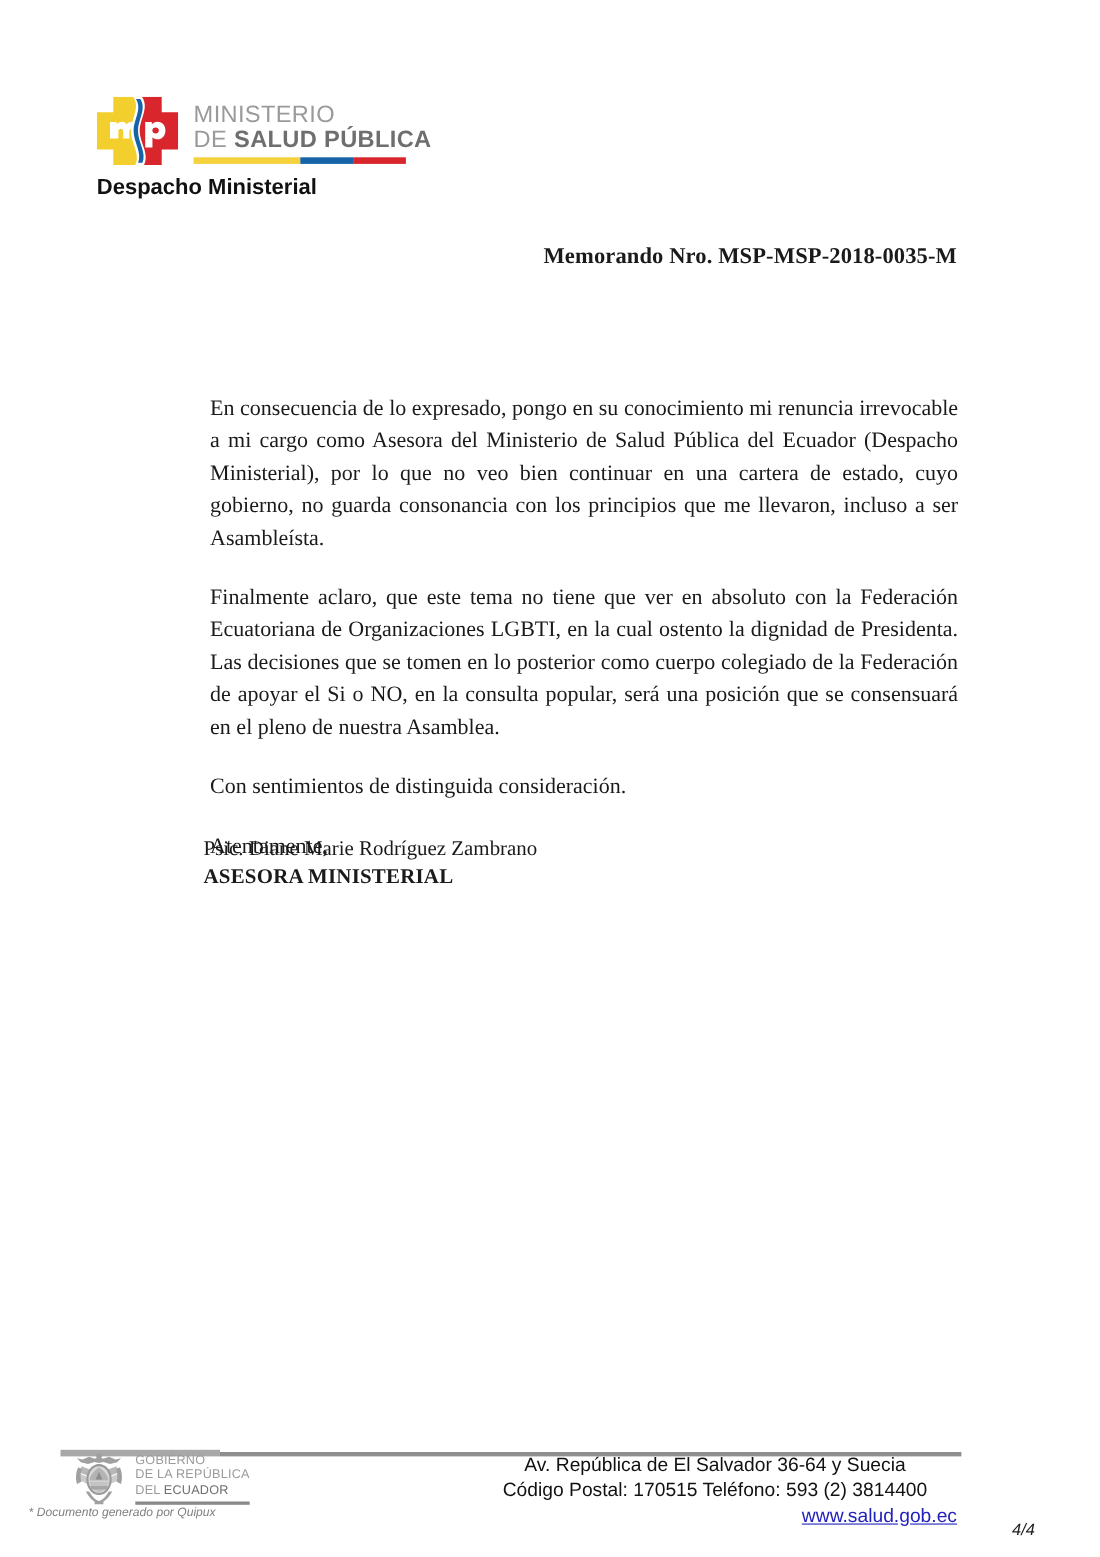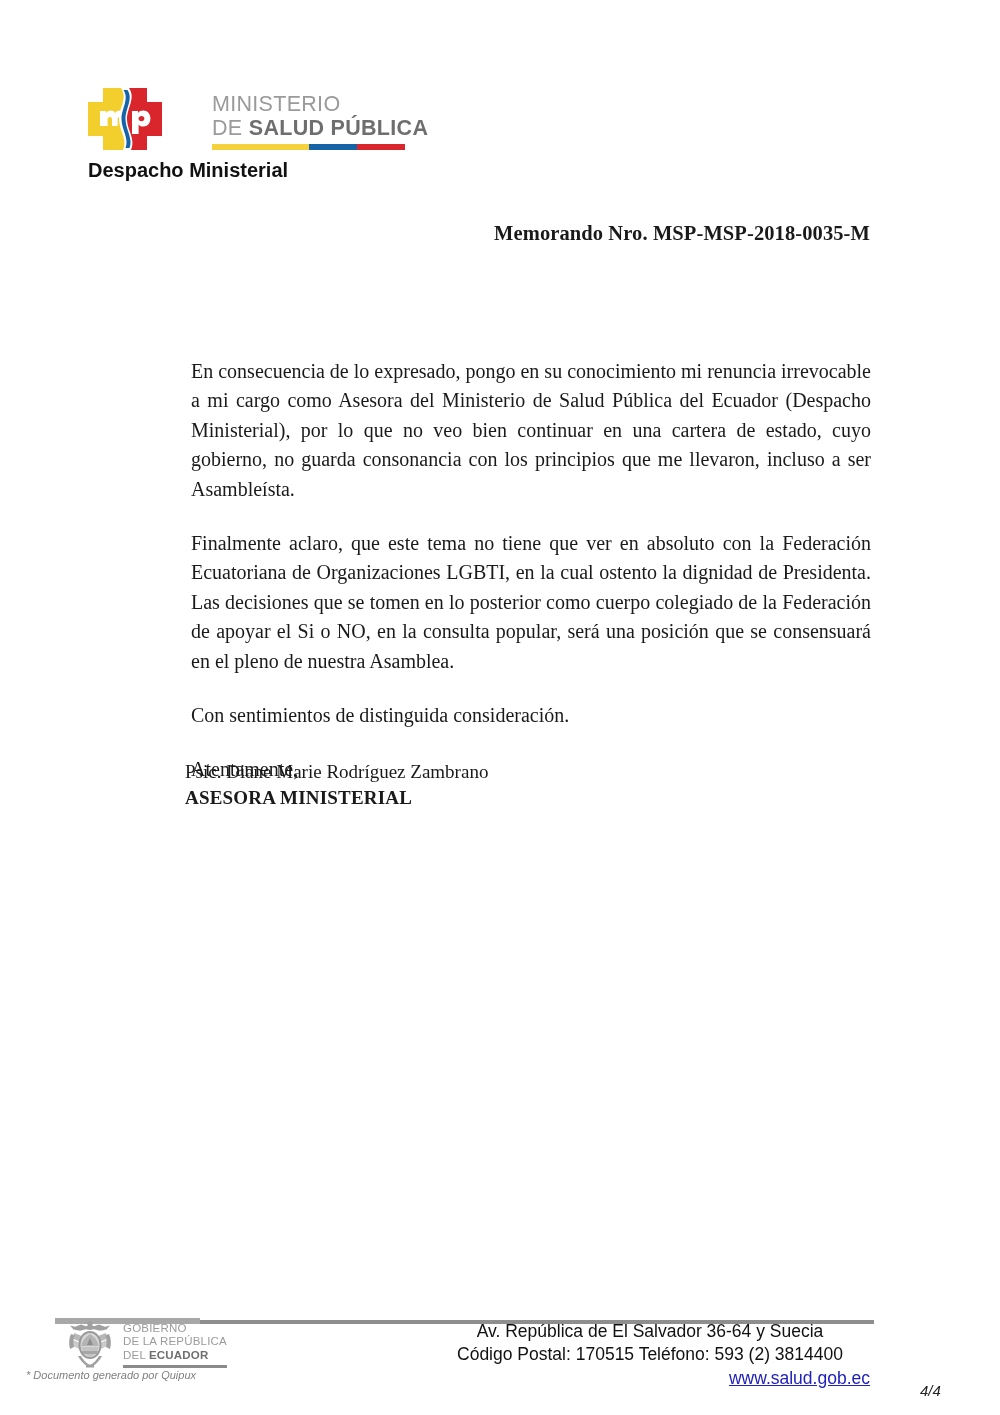--- a/index.html
+++ b/index.html
@@ -21,22 +21,21 @@
 
   
   .letterhead {
     position: absolute;
     left: 88px;
     top: 88px;
     width: 420px;
   }
   .brand-row {
     display: flex;
-    align-items: flex-end;
-    gap: 36px;
+    align-items: center;
   }
   .msp-mark {
     width: 74px;
     height: 62px;
     flex: 0 0 auto;
     margin-right: 14px;
   }
   .brand-text {
     padding-top: 4px;
   }
@@ -211,21 +210,21 @@
     padding-top: 2px;
   }
   .gov-l1, .gov-l2, .gov-l3 {
     font-family: "Liberation Sans", sans-serif;
     font-size: 11.5px;
     color: #9b9b9b;
     line-height: 1.16;
     letter-spacing: 0.2px;
     white-space: nowrap;
   }
-  .gov-l3 b { color: #6f6f6f; font-weight: bold; }
+  .gov-l3 b { color: #6f6f6f; font-weight: normal; }
   .gov-underline {
     width: 104px;
     height: 3px;
     background: #8a8a8a;
     margin-top: 3px;
   }
   .quipux {
     position: absolute;
     left: 26px;
     top: 57px;

